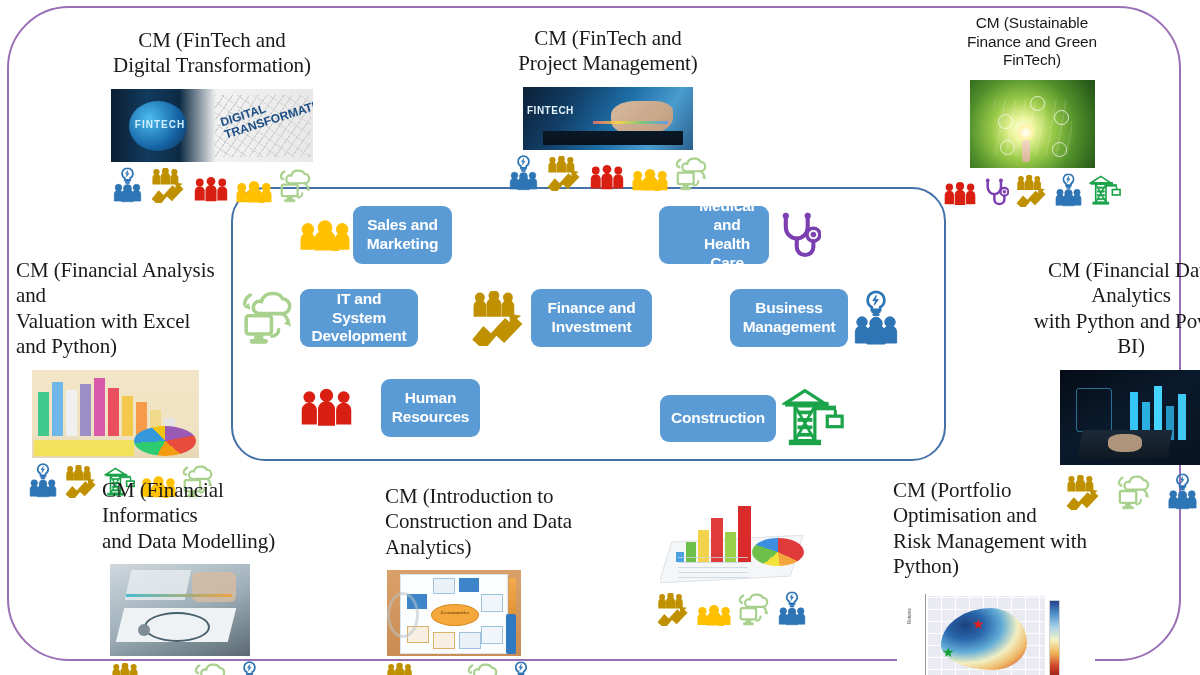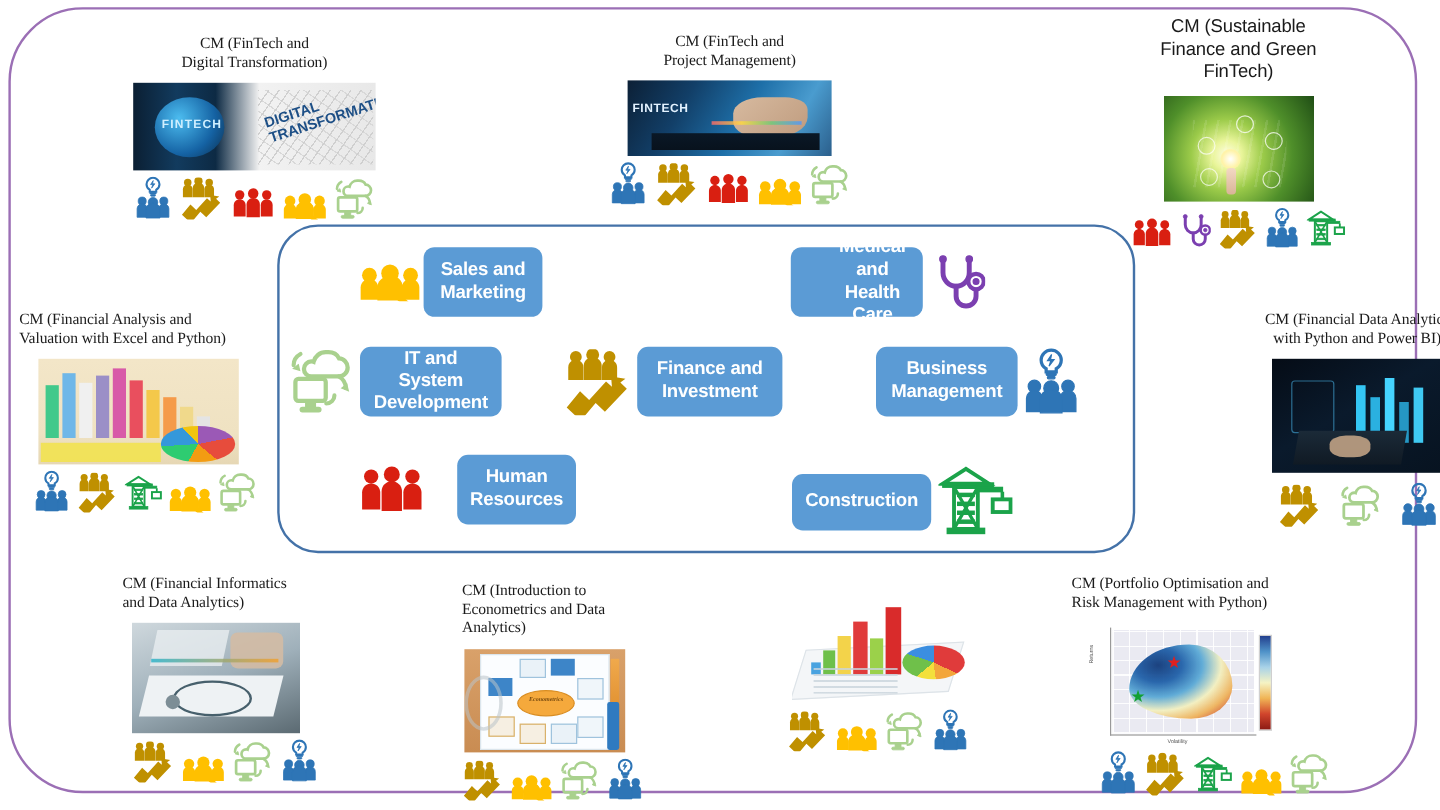--- a/index.html
+++ b/index.html
@@ -23,21 +23,21 @@
   .center-panel{
     position:absolute;left:231px;top:187px;width:715px;height:274px;
     border:2.2px solid #4472A8;border-radius:34px;box-sizing:border-box;
     background:#ffffff;
   }
 
   
   .card{position:absolute;}
   .card-title{
     font-family:"Liberation Serif", serif;
-    font-size:13px;line-height:1.21;color:#1a1a1a;
+    font-size:21px;line-height:1.21;color:#1a1a1a;
     text-align:center;white-space:pre-line;
     letter-spacing:-0.1px;
   }
   .card-title.sans{font-family:"Liberation Sans", sans-serif;font-size:15.4px;}
   .card-title.left{text-align:left;}
   .card-img{margin:4px auto 0;display:block;border:0;}
   .icon-row{display:flex;align-items:flex-end;gap:4px;margin-top:5px;}
   .icon-row.center{justify-content:center;}
   .icon-row svg{display:block;}
 
@@ -378,21 +378,21 @@
           <use href="#g-it"></use>
         </svg>
       <svg width="31" height="37" viewBox="-1 -1 46 56" fill="#2E75B6" stroke="#2E75B6">
           <use href="#g-business"></use>
         </svg>
     </div>
   </div>
 
   <div class="card" style="left:102px;top:478px;width:215px;">
     <div class="card-title left">CM (Financial Informatics
-and Data Analytics)</div>
+and Data Modelling)</div>
     <div class="ph card-img" style="width:140px;height:92px;margin-left:8px;background:linear-gradient(160deg,#cfd8dd,#9fb0ba 50%,#5b6a72);">
       <div style="position:absolute;left:10px;top:44px;width:112px;height:34px;background:#eef2f4;transform:skewX(-14deg);"></div>
       <div style="position:absolute;left:34px;top:48px;width:62px;height:26px;border:2px solid #47606c;border-radius:50%;"></div>
       <div style="position:absolute;left:28px;top:60px;width:12px;height:12px;border-radius:50%;background:#7d8e96;"></div>
       <div style="position:absolute;left:18px;top:6px;width:60px;height:30px;background:#e8edf0;transform:skewX(-12deg);opacity:.8;"></div>
       <div style="position:absolute;left:82px;top:8px;width:44px;height:30px;background:#d3bba4;border-radius:6px;opacity:.9;"></div>
       <div style="position:absolute;left:16px;top:30px;width:106px;height:3px;background:linear-gradient(90deg,#2fb3c9,#f0a030);opacity:.85;"></div>
     </div>
     <div class="icon-row" style="gap:7px;margin-left:8px;">
       <svg width="35" height="34" viewBox="0 0 47 47" fill="#BF9000">
@@ -405,21 +405,21 @@
           <use href="#g-it"></use>
         </svg>
       <svg width="31" height="36" viewBox="-1 -1 46 56" fill="#2E75B6" stroke="#2E75B6">
           <use href="#g-business"></use>
         </svg>
     </div>
   </div>
 
   <div class="card" style="left:385px;top:484px;width:200px;">
     <div class="card-title left">CM (Introduction to
-Econometrics and Data
+Construction and Data
 Analytics)</div>
     <div class="ph card-img" style="width:134px;height:86px;margin-left:2px;background:linear-gradient(180deg,#d9a16a,#c98c52);">
       <div style="position:absolute;left:13px;top:4px;width:106px;height:78px;background:#fbfdff;border:1px solid #dbe5ec;"></div>
       <div style="position:absolute;left:44px;top:34px;width:46px;height:20px;border-radius:50%;background:#f5a93c;border:1.5px solid #d98d22;"></div>
       <div style="position:absolute;left:49px;top:40px;width:38px;height:8px;color:#7a4c10;font:italic bold 5px 'Liberation Serif',serif;text-align:center;">Econometrics</div>
       <div style="position:absolute;left:46px;top:8px;width:20px;height:14px;background:#eaf2f8;border:1px solid #9fc3dd;"></div>
       <div style="position:absolute;left:72px;top:8px;width:20px;height:14px;background:#3d85c8;"></div>
       <div style="position:absolute;left:94px;top:24px;width:20px;height:16px;background:#f0f6fa;border:1px solid #9fc3dd;"></div>
       <div style="position:absolute;left:94px;top:56px;width:20px;height:16px;background:#f0f6fa;border:1px solid #9fc3dd;"></div>
       <div style="position:absolute;left:20px;top:24px;width:20px;height:15px;background:#3d85c8;"></div>

